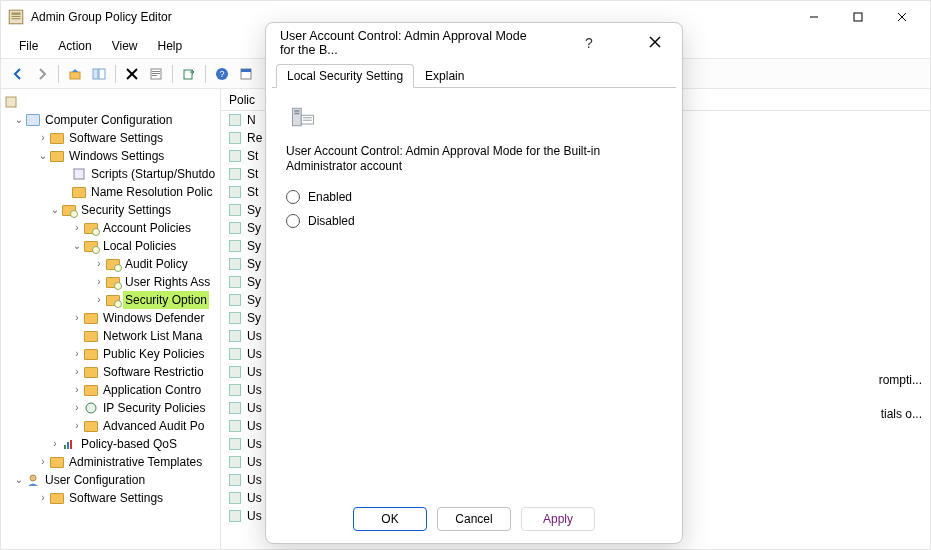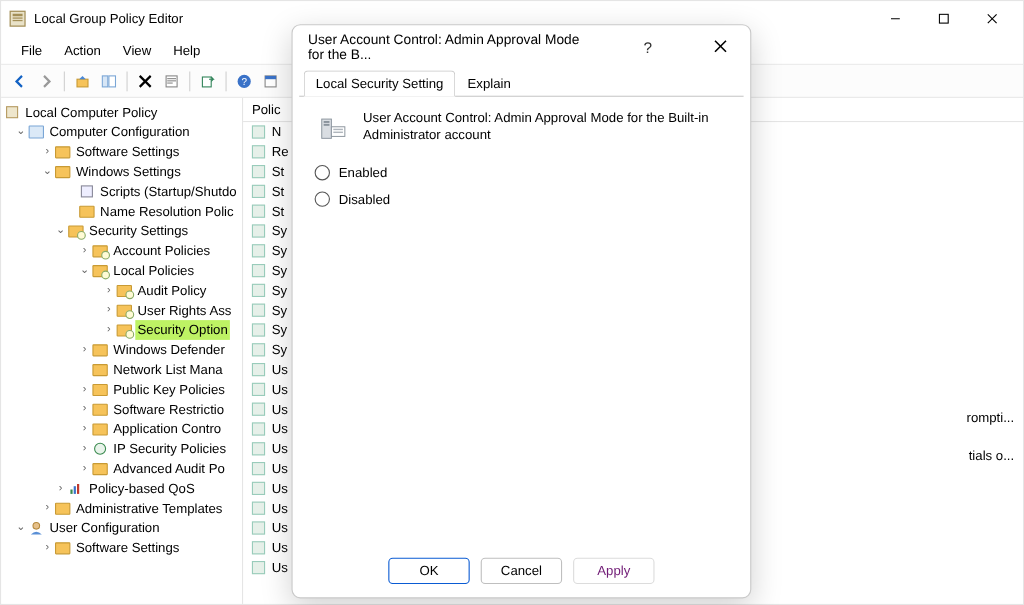--- a/index.html
+++ b/index.html
@@ -101,21 +101,21 @@
   }
   .tab.active {
     border-color:#c9c9c9;
     background:#fff;
     border-bottom:1px solid #fff;
     border-radius:4px 4px 0 0;
     position:relative; top:1px;
   }
   .tab-underline { height:1px; background:#c9c9c9; margin:0 6px;}
   .dlg-body { flex:1; padding:12px 20px; }
-  .policy-head { display:flex; gap:10px; }
+  .policy-head { display:flex; gap:10px;flex-direction:column; }
   .policy-big-icon { width:34px;height:34px; flex-shrink:0; display:flex;align-items:center;justify-content:center;}
   .server-icon { width:28px;height:28px; }
   .policy-name { font-size:12px; line-height:15px;}
   .radios { margin-top:16px; }
   .radio-row { display:flex; align-items:center; gap:8px; margin:10px 0; }
   .radio {
     width:14px;height:14px;border:1.5px solid #555;border-radius:50%;
   }
   .dlg-buttons {
     height:48px; display:flex; align-items:center; justify-content:center;
@@ -135,21 +135,21 @@
 
   <div class="titlebar">
     <span class="app-icon">
       <svg viewBox="0 0 16 16">
           <rect x="2" y="2" width="12" height="12" fill="#e9e2c8" stroke="#a38f57"></rect>
           <rect x="4" y="4" width="8" height="2" fill="#a38f57"></rect>
           <rect x="4" y="7" width="8" height="1" fill="#a38f57"></rect>
           <rect x="4" y="9" width="8" height="1" fill="#a38f57"></rect>
         </svg>
     </span>
-    <span class="title">Local Group Policy Editor</span>
+    <span class="title">Admin Group Policy Editor</span>
     <span class="spacer"></span>
     <div class="winbtn">
         <svg viewBox="0 0 10 10">
           <line x1="1" y1="5" x2="9" y2="5" stroke="#000" stroke-width="1"></line>
         </svg>
       </div>
     <div class="winbtn">
         <svg viewBox="0 0 10 10">
           <rect x="1" y="1" width="8" height="8" fill="none" stroke="#000" stroke-width="1"></rect>
         </svg>
@@ -232,21 +232,20 @@
 
   <div class="content">
 
     <div class="tree-pane">
       <div class="tree-node" style="padding-left:2px">
         <span class="ic">
             <svg width="14" height="14" viewBox="0 0 14 14">
               <rect x="2" y="2" width="10" height="10" fill="#eee6cc" stroke="#b59a60"></rect>
             </svg>
           </span>
-        <span class="node-label">Local Computer Policy</span>
       </div>
       <div class="tree-node" style="padding-left:12px">
         <span class="tw">⌄</span>
         <span class="ic">
             <span class="pc-icon"></span>
           </span>
         <span class="node-label">Computer Configuration</span>
       </div>
       <div class="tree-node" style="padding-left:36px">
         <span class="tw">›</span>

